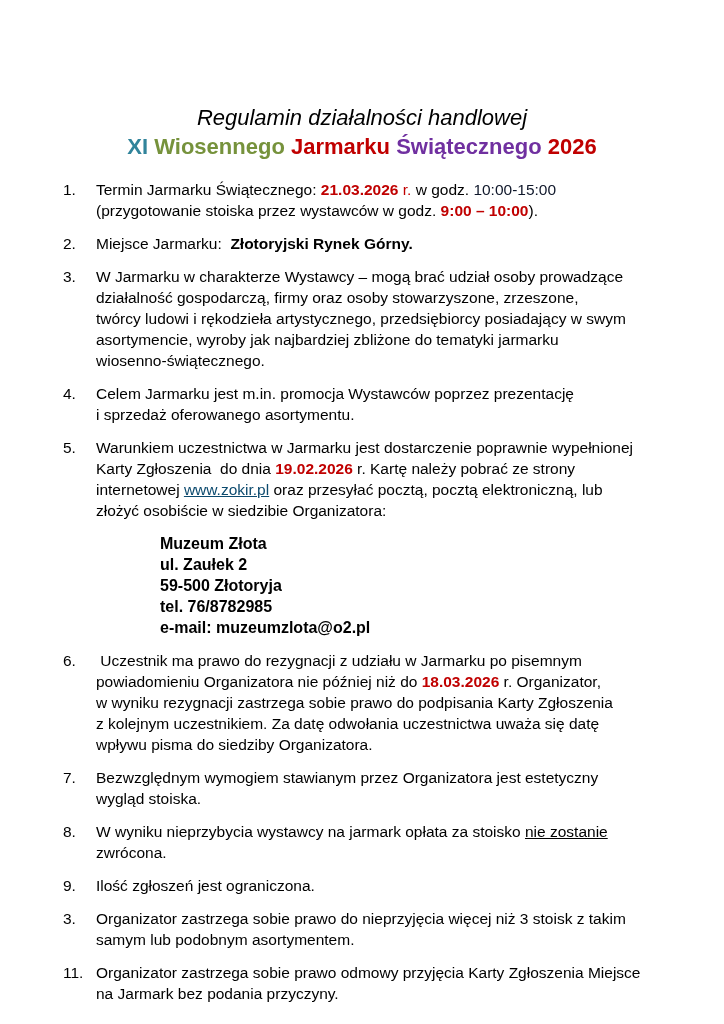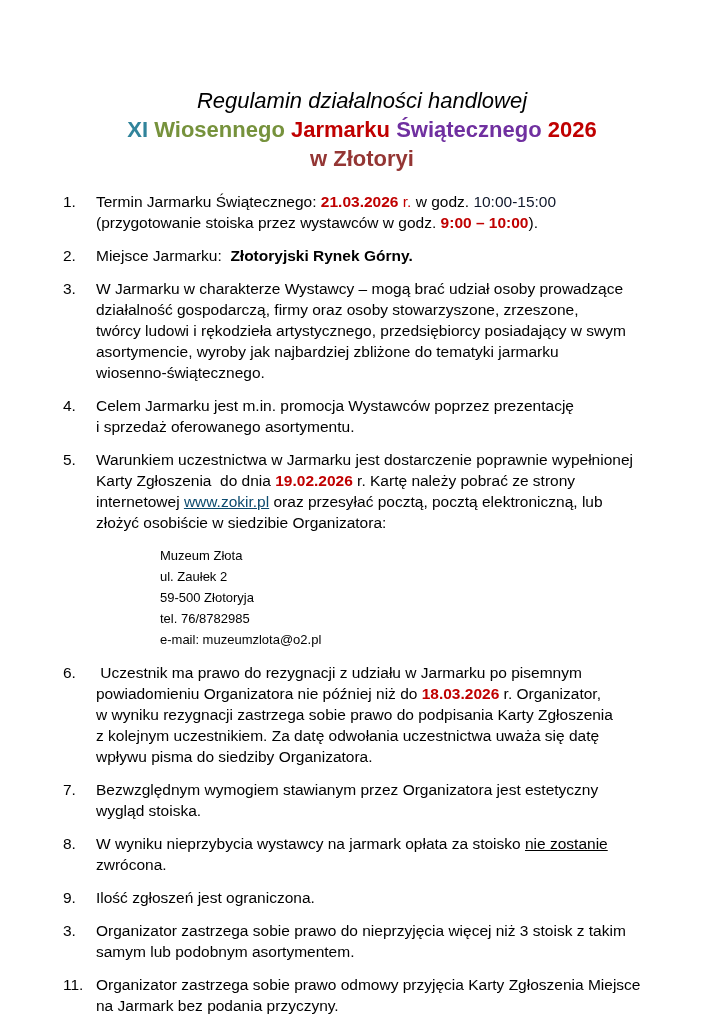--- a/index.html
+++ b/index.html
@@ -2,51 +2,50 @@
 <html><head>
 <meta charset="utf-8">
 <style>
   html, body { margin: 0; padding: 0; background: #ffffff; }
   body {
     width: 724px; height: 1024px;
     font-family: "Liberation Sans", sans-serif;
     color: #000;
     overflow: hidden;
   }
-  .page { position: relative; width: 724px; height: 812px; background: #fff; }
+  .page { position: relative; width: 724px; height: 812px; background: #fff; margin-top: 17px; }
   .title-block { text-align: center; padding-top: 86px; }
   .title-line { font-size: 22px; line-height: 29px; }
   .title-line.l1 { font-style: italic; font-weight: normal; }
   .title-line.l2, .title-line.l3 { font-weight: bold; }
   .list { margin-top: 18px; padding-left: 63px; padding-right: 28px; }
   .item { display: flex; margin-bottom: 12px; }
   .num {
     flex: 0 0 33px; width: 33px;
     font-size: 15.5px; line-height: 21px;
   }
   .txt {
     flex: 1;
     font-size: 15.5px; line-height: 21px;
     white-space: pre-wrap;
   }
   .addr {
     margin-left: 97px; margin-bottom: 12px;
-    font-weight: normal;
-    font-size: 13px; line-height: 21px;
+    font-weight: bold;
+    font-size: 16px; line-height: 21px;
   }
   .addr div { min-height: 21px; }
 </style>
 </head>
 <body>
 
 <div class="page">
   <header class="title-block">
     <div class="title-line l1">Regulamin działalności handlowej</div>
     <div class="title-line l2" id="title-line-2"><span style="color: rgb(49, 132, 155); font-weight: bold;">XI </span><span style="color: rgb(118, 146, 60); font-weight: bold;">Wiosennego </span><span style="color: rgb(192, 0, 0); font-weight: bold;">Jarmarku </span><span style="color: rgb(112, 48, 160); font-weight: bold;">Świątecznego </span><span style="color: rgb(192, 0, 0); font-weight: bold;">2026</span></div>
-    <div class="title-line l3" id="title-line-3" style="color: rgb(148, 54, 52);">w Złotoryi</div>
   </header>
 
   <main class="list" id="list">
       <div class="item">
     <div class="num">1.</div>
     <div class="txt"><span>Termin Jarmarku Świątecznego: </span><span style="color: rgb(192, 0, 0); font-weight: bold;">21.03.2026</span><span style="color: rgb(192, 0, 0);"> r.</span><span> w godz. </span><span style="color: #0f172a; font-weight: normal;">10:00-15:00</span><span>
 (przygotowanie stoiska przez wystawców w godz. </span><span style="color: rgb(192, 0, 0); font-weight: bold;">9:00 – 10:00</span><span>).</span></div>
   </div>
       <div class="item">
     <div class="num">2.</div>

